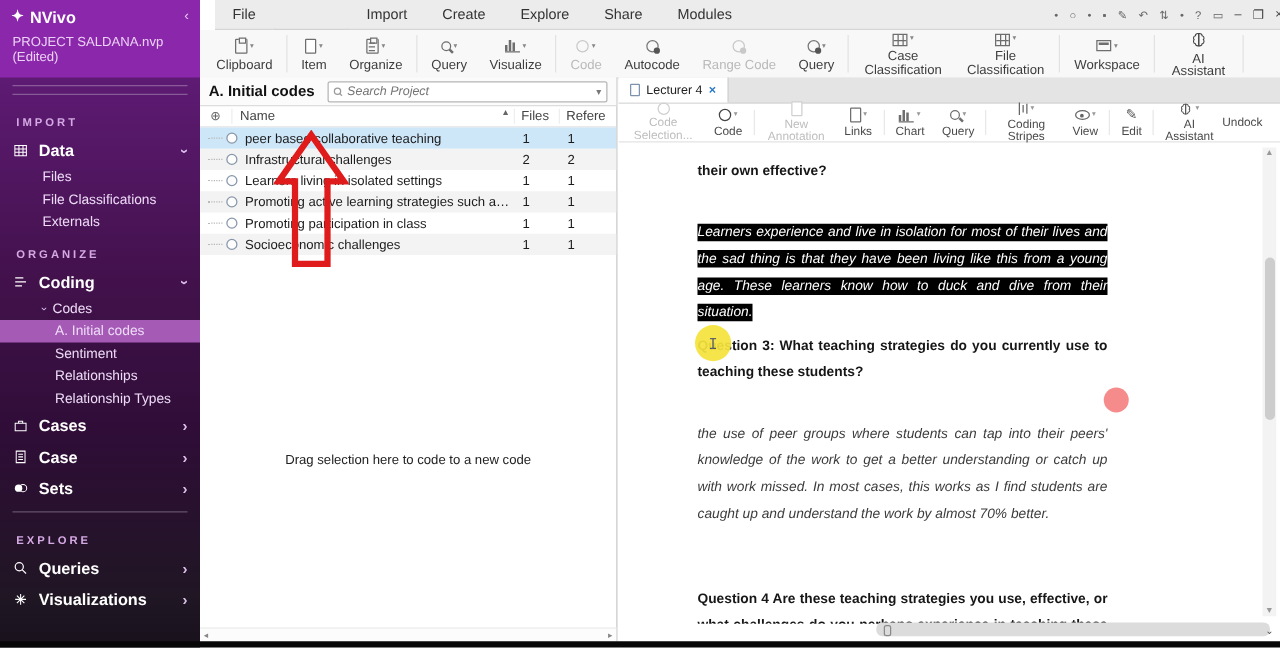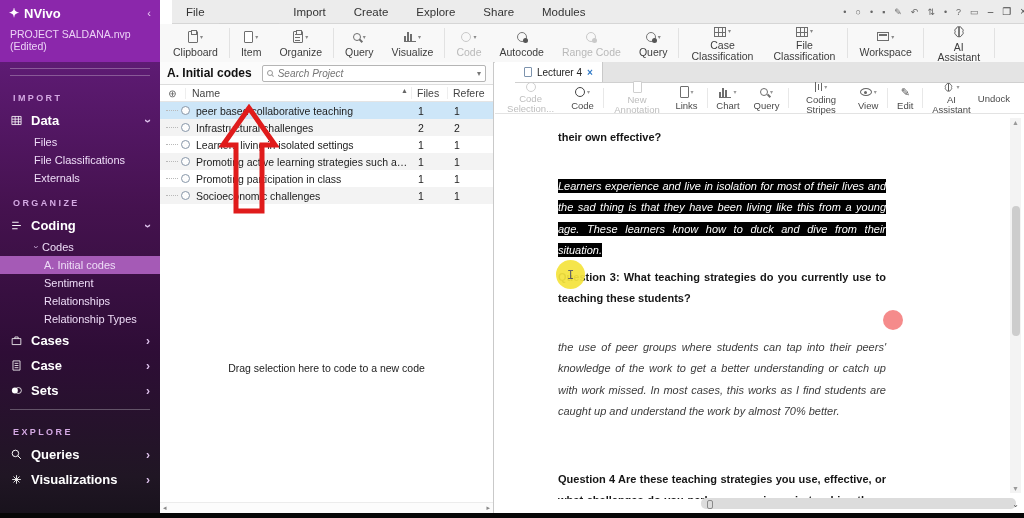--- a/index.html
+++ b/index.html
@@ -88,21 +88,21 @@
   .tree { width:12px; margin-left:6px; border-bottom:1px dotted #b9b9b9; height:1px; flex:none; }
   .codecirc { width:9px; height:9px; border:1.5px solid #8796a8; border-radius:50%; margin:0 6px 0 3px; flex:none; background:#fdfdfd; }
   .lname { flex:1; white-space:nowrap; overflow:hidden; text-overflow:ellipsis; }
   .lfiles { width:36px; padding-left:7px; flex:none; }
   .lrefs { width:46px; padding-left:7px; flex:none; }
   .drophint { position:absolute; left:0; right:0; top:300px; text-align:center; font-size:10.5px; color:#222; }
   .lp-hscroll { position:absolute; left:0; right:0; bottom:0; height:11px; border-top:1px solid #ececec; background:#fcfcfc; display:flex; align-items:center; justify-content:space-between; padding:0 3px; font-size:7px; color:#888; }
 
   
   #docpanel { position:absolute; left:495px; top:62px; width:529px; height:451px; background:#fff; }
-  .dp-tabs { height:21px; background:#e4e4e4; display:flex; border-bottom:1px solid #d0d0d0;margin-left:20px; }
+  .dp-tabs { height:21px; background:#e4e4e4; display:flex; border-bottom:1px solid #d0d0d0; }
   .dp-tab { background:#fff; display:flex; align-items:center; gap:5px; padding:0 9px; font-size:10px; color:#222; border-right:1px solid #c9c9c9; cursor:pointer; }
   .dp-docico { width:8px; height:10px; border:1px solid #7d93ad; border-radius:1px; background:#fff; position:relative; }
   .dp-close { color:#2e79c7; font-weight:bold; font-size:10px; cursor:pointer; }
   .dp-toolbar { height:31px; display:flex; align-items:stretch; border-bottom:1px solid #e3e3e3; background:#fff; padding-left:2px; }
   .db { display:flex; flex-direction:column; align-items:center; justify-content:center; padding:1px 7px; font-size:9.5px; color:#4a4a4a; line-height:10px; cursor:pointer; text-align:center; }
   .db .iconrow { height:13px; display:flex; align-items:center; gap:2px; margin-bottom:2px; }
   .db .caret { font-size:6px; color:#999; }
   .db.disabled { color:#bdbdbd; }
   .db.disabled .cssico { border-color:#cfcfcf; }
   .dsep { width:1px; background:#e8e8e8; margin:5px 2px; }

